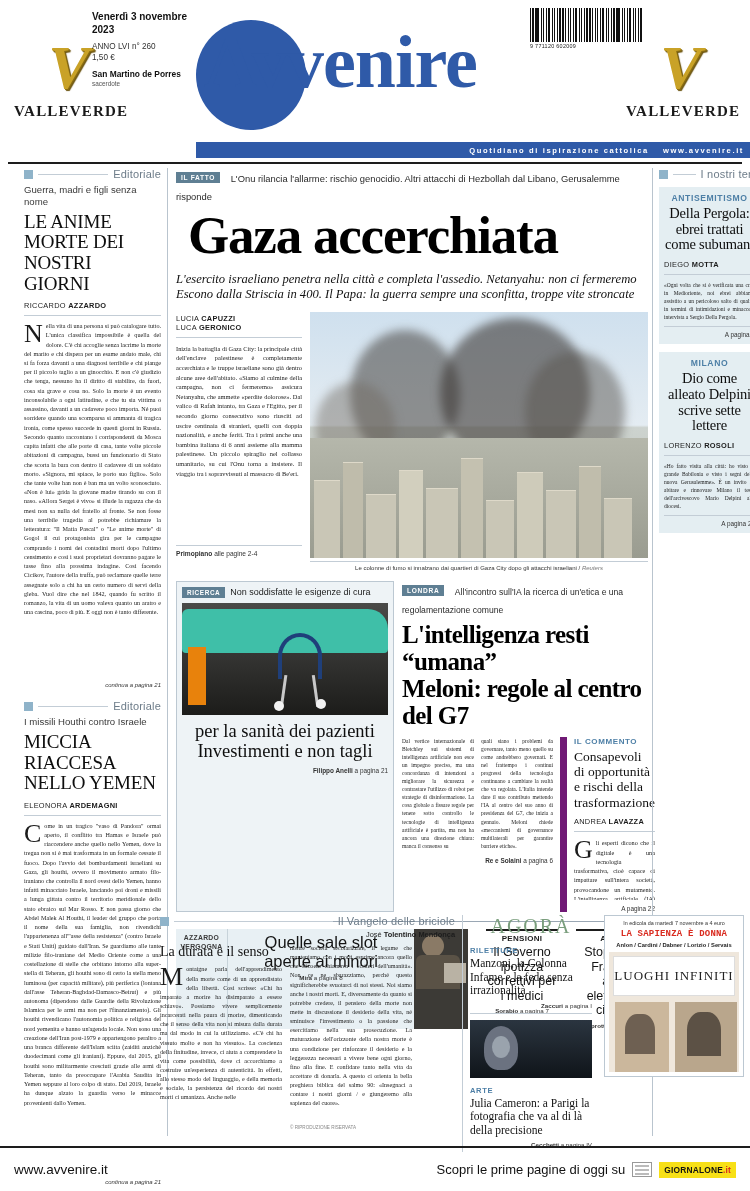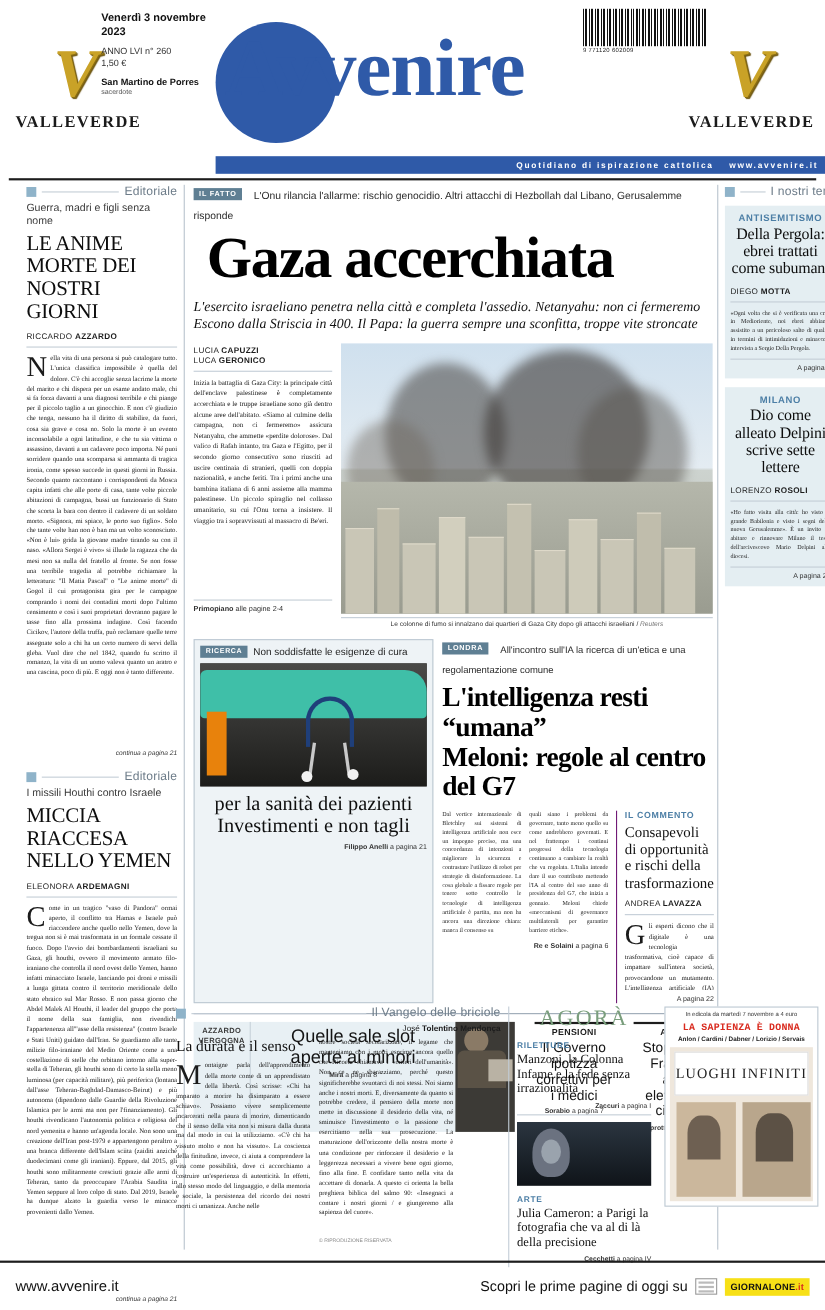--- a/index.html
+++ b/index.html
@@ -146,21 +146,21 @@
   .ric-photo { height:112px; margin:5px 0 6px; position:relative; overflow:hidden; background:#2b2b2b;}
   .ric-head { font-family:"Liberation Serif", serif; font-size:18.5px; line-height:1.1; text-align:center; color:#0e0e0e;}
   .ric-ref { font-size:6.4px; text-align:right; margin-top:6px; color:#333;}
   .ric-ref b{font-weight:700;}
 
   .londra { flex:1 1 auto; }
   .lon-head { font-family:"Liberation Serif", serif; font-weight:700; font-size:25px;
               line-height:1.08; letter-spacing:-.6px; color:#000; margin-top:4px;}
   .lon-cols { display:flex; gap:7px; margin-top:8px;}
   .lon-c { width:72px; flex:0 0 72px;}
-  .commento { flex:1 1 auto; border-left:1px solid #701a75; padding-left:7px;}
+  .commento { flex:1 1 auto; border-left:7px solid #701a75; padding-left:7px;}
   .com-label { font-size:8px; font-weight:700; color:#4d7fa6; letter-spacing:.6px;}
   .com-head { font-family:"Liberation Serif", serif; font-size:13.5px; line-height:1.14; margin-top:3px; color:#111;}
 
   
   .strip { display:flex; gap:18px; margin-top:9px; border-top:1px solid #9aa7b4; padding-top:7px;text-align:center;}
   .strip-a { width:292px; flex:0 0 292px; background:#e8f0f4; display:flex; }
   .strip-tag { width:52px; flex:0 0 52px; font-size:6.8px; font-weight:700; color:#3a3a3a;
                letter-spacing:.3px; padding:5px 4px; line-height:1.25; border-right:1px solid #c7d3da;}
   .strip-body { flex:1 1 auto; padding:4px 5px; }
   .strip-head { font-size:16.5px; line-height:1.12; color:#141414; font-weight:400;}
@@ -188,21 +188,21 @@
   .ag-kick { font-size:7.6px; font-weight:700; color:#4d7fa6; letter-spacing:.6px; margin-top:8px;}
   .ag-h { font-family:"Liberation Serif", serif; font-size:11.5px; line-height:1.18; margin-top:2px; color:#111;}
   .ag-ref { font-size:6.2px; text-align:right; margin-top:4px; color:#333; border-bottom:1px solid #c3cdd6; padding-bottom:4px;}
   .ag-ref b{font-weight:700;}
   .ag-photo { height:58px; margin-top:6px; background:linear-gradient(#2b3540,#0f1419); position:relative; overflow:hidden;}
 
   .promo { position:absolute; left:604px; top:10px; width:140px; border:1px solid #bcc8d2; padding:4px; background:#fff;}
   .promo-top { font-size:5.4px; text-align:center; color:#333;}
   .promo-title { font-size:9px; font-weight:700; color:#d92b1f; text-align:center; margin-top:3px; letter-spacing:.2px;font-family:Liberation Mono, monospace;}
   .promo-auth { font-size:5.8px; font-weight:700; text-align:center; margin-top:3px; color:#1c1c1c;}
-  .promo-img { height:140px; margin-top:4px; position:relative; overflow:hidden; background:#efe7dc;}
+  .promo-img { height:120px; margin-top:4px; position:relative; overflow:hidden; background:#efe7dc;}
   .promo-book { position:absolute; left:4px; top:4px; right:4px; height:40px; background:#fff; border:1px solid #ddd;
                 font-family:"Liberation Serif", serif; font-size:13px; letter-spacing:1px; color:#222;
                 display:flex; align-items:center; justify-content:center;}
 
   
   .footer { position:absolute; left:0; top:1146px; width:750px; height:45px;
             border-top:2px solid #1d1d1d; display:flex; align-items:center; padding:0 14px; }
   .foot-url { font-size:13.5px; color:#111; }
   .foot-right { margin-left:auto; display:flex; align-items:center; gap:7px;}
   .foot-txt { font-size:13px; color:#111;}

